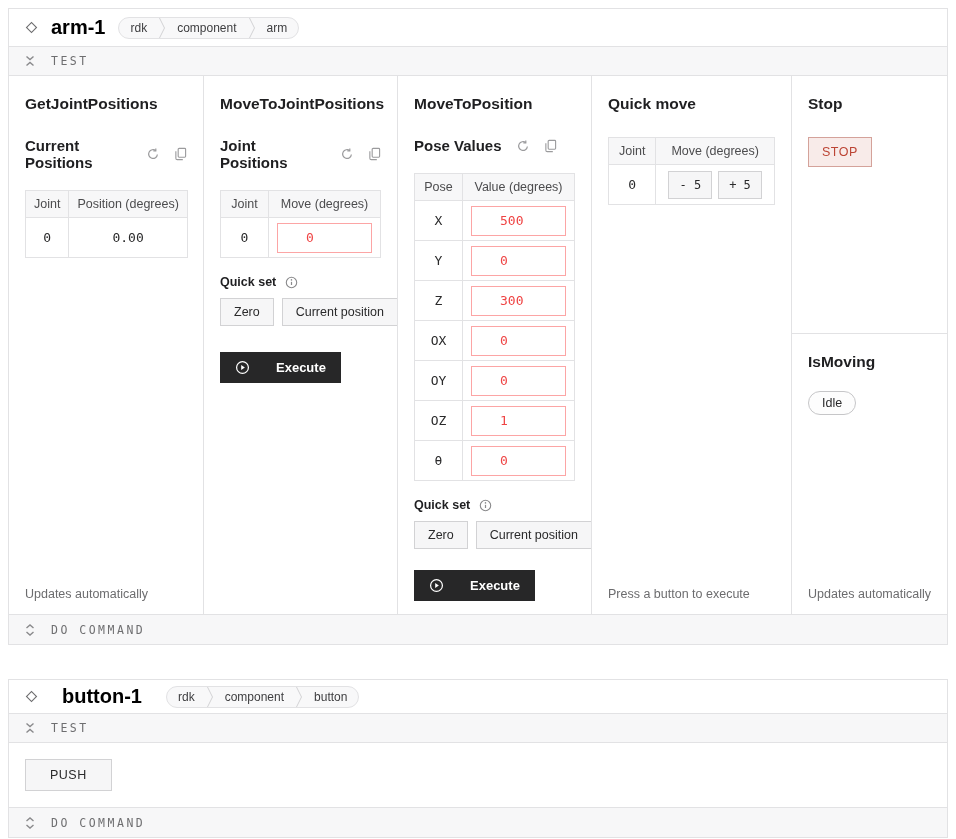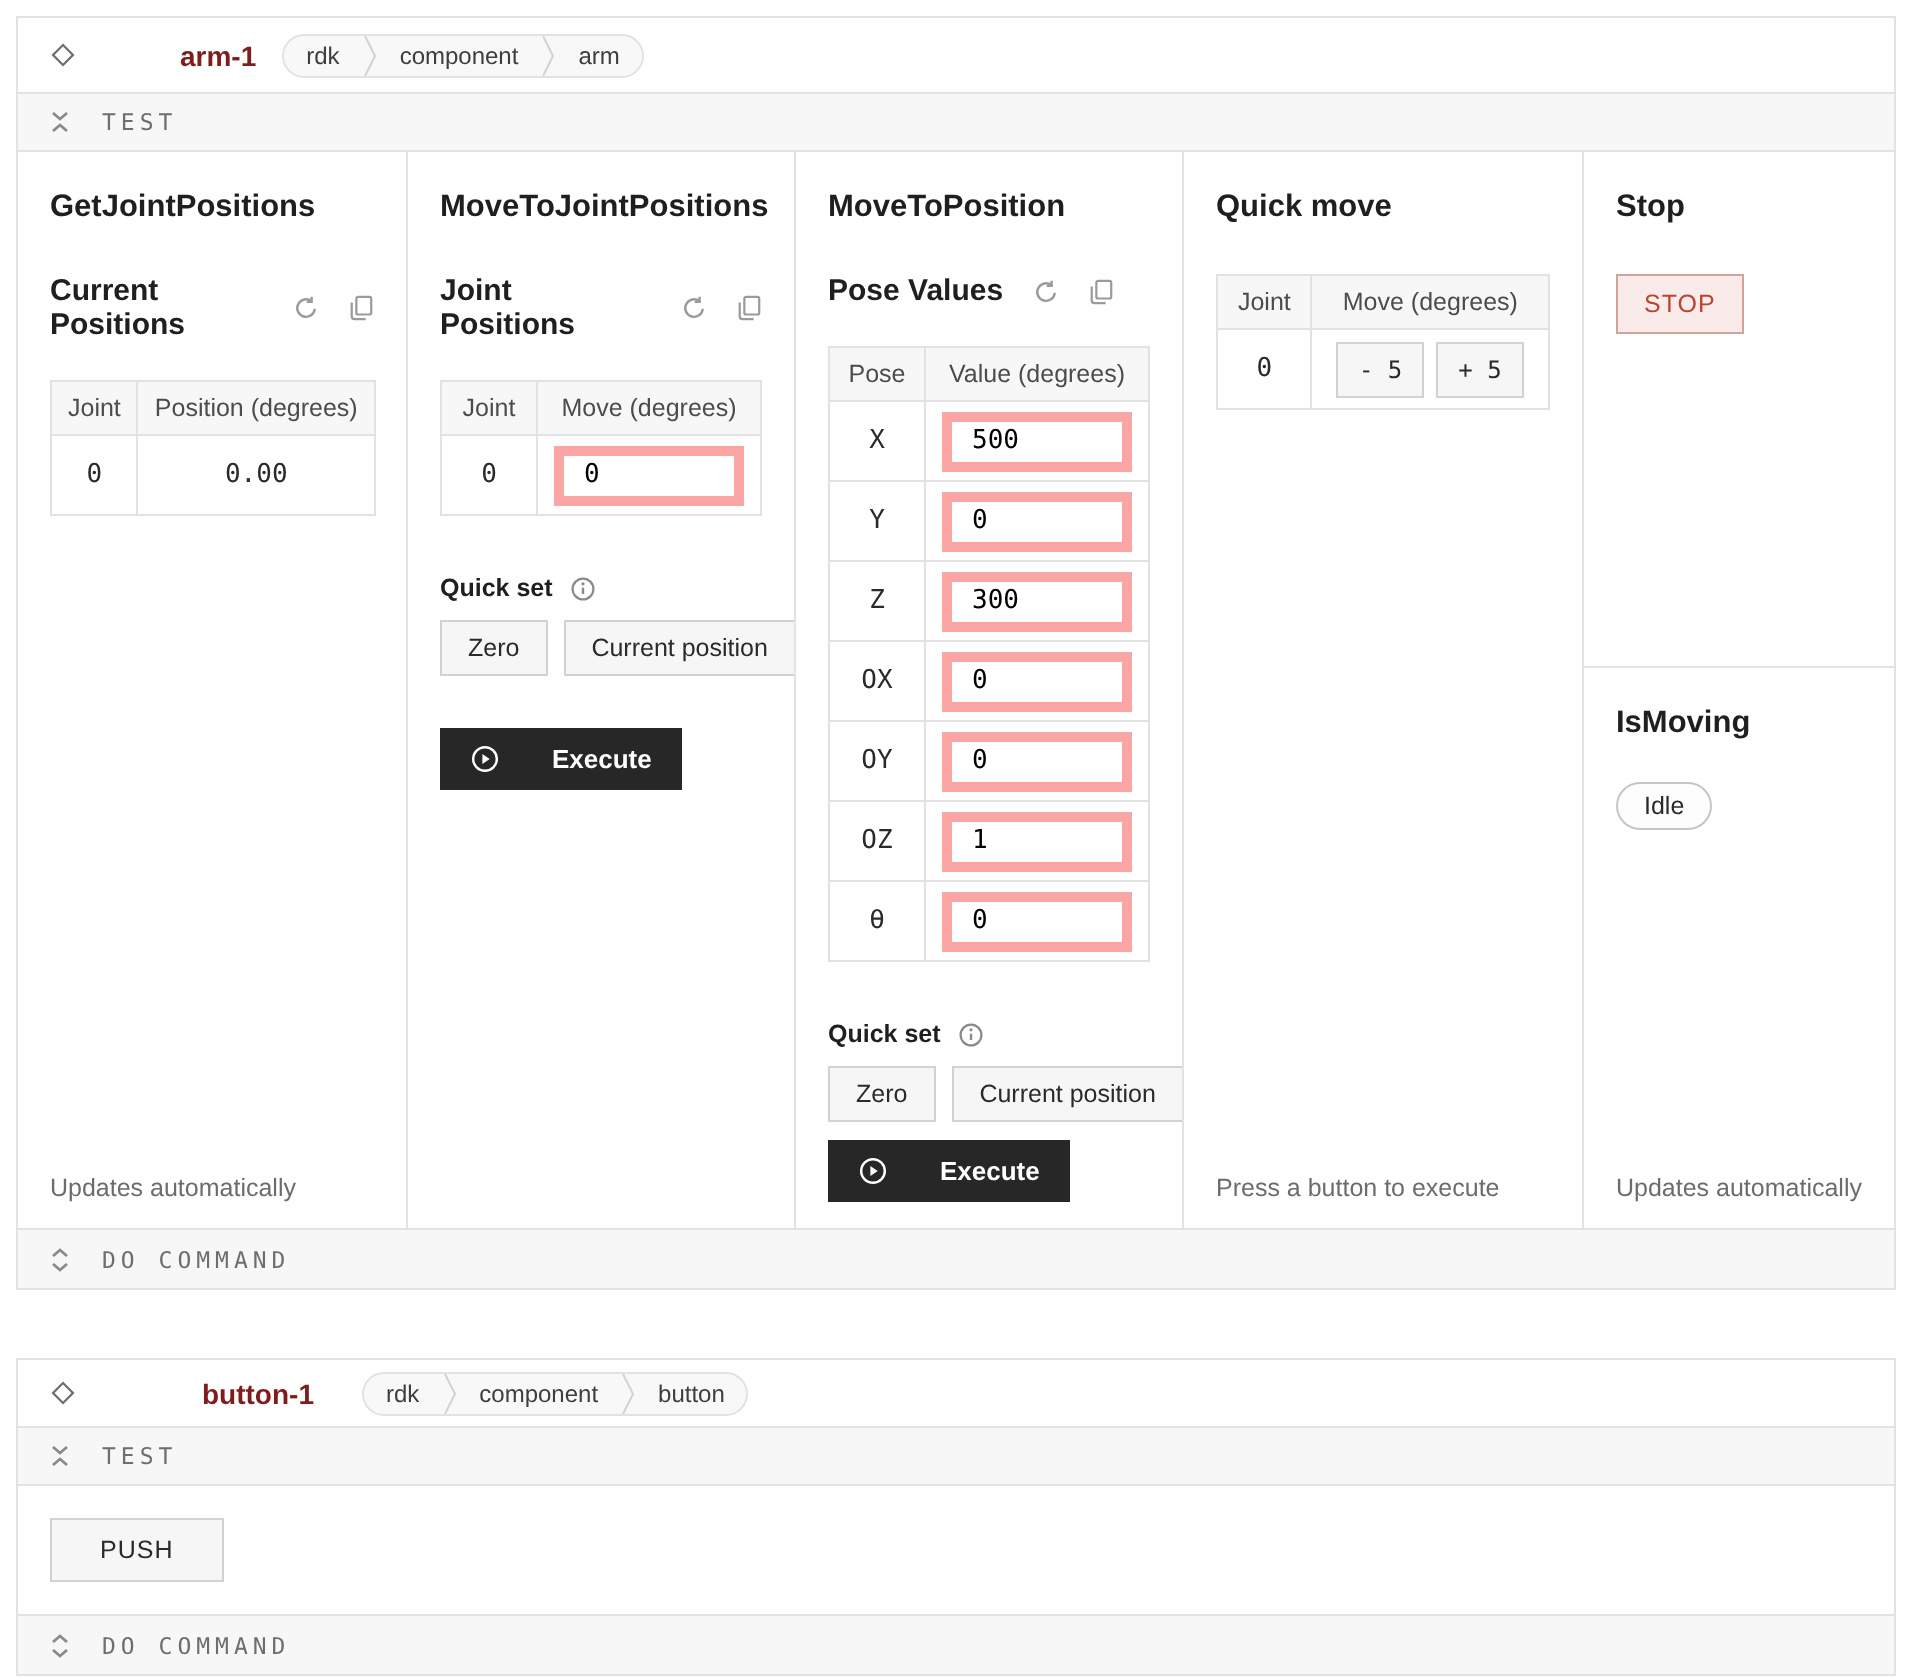--- a/index.html
+++ b/index.html
@@ -14,21 +14,21 @@
   .card {
     margin: 8px 8px 0 8px;
     border: 1px solid #e2e2e4;
     background: #fff;
   }
   .card-header {
     height: 37px;
     display: flex; align-items: center;
     padding: 0 16px; gap: 13px;
   }
-  .card-title { font-size: 14px; font-weight: 700; color: #7f1d1d; margin-left: 39px; }
+  .card-title { font-size: 20px; font-weight: 700; color: #000000; }
   .breadcrumb {
     display: inline-flex; align-items: stretch;
     border: 1px solid #e2e2e4; border-radius: 999px;
     background: #f8f8f9; overflow: hidden; height: 22px;
   }
   .breadcrumb .crumb {
     display: flex; align-items: center;
     padding: 0 11px; font-size: 12px; color: #3e3e40;
   }
   .breadcrumb .sep { display: flex; align-items: center; }
@@ -83,27 +83,27 @@
     text-align: center; padding: 4px 8px; height: 40px;
   }
   .w-joint { width: 48px; }
   .w-pos   { width: 123px; }
   .w-move  { width: 112px; }
   .w-qmove { width: 120px; }
 
   td.input-cell { padding: 5px 8px; }
   .cell-input {
     width: 100%; height: 30px;
-    border: 5px solid #fca5a5; background: #fff;
+    border: 1px solid #fca5a5; background: #fff;
     font-family: "DejaVu Sans Mono", "Liberation Mono", monospace;
-    font-size: 13px; color: #000000;
-    padding: 0 10px; outline: none;
-  }
-
-  .quick-set-row { display: flex; align-items: center; gap: 9px; margin: 29px 0 9px 0; justify-content: space-between; }
+    font-size: 13px; color: #ef4444;
+    padding: 0 28px; outline: none;
+  }
+
+  .quick-set-row { display: flex; align-items: center; gap: 9px; margin: 17px 0 9px 0; justify-content: space-between; }
   .quick-set-label { font-size: 12.5px; font-weight: 700; color: #1f1f21; }
 
   .btn-row { display: flex; gap: 8px; }
   .light-btn {
     background: #f6f6f7;
     border: 1px solid #d2d2d4;
     font-family: "Liberation Sans", sans-serif;
     font-size: 12.5px; color: #2a2a2b;
     padding: 6px 13px; height: 28px; line-height: 1;
     cursor: pointer; white-space: nowrap;

